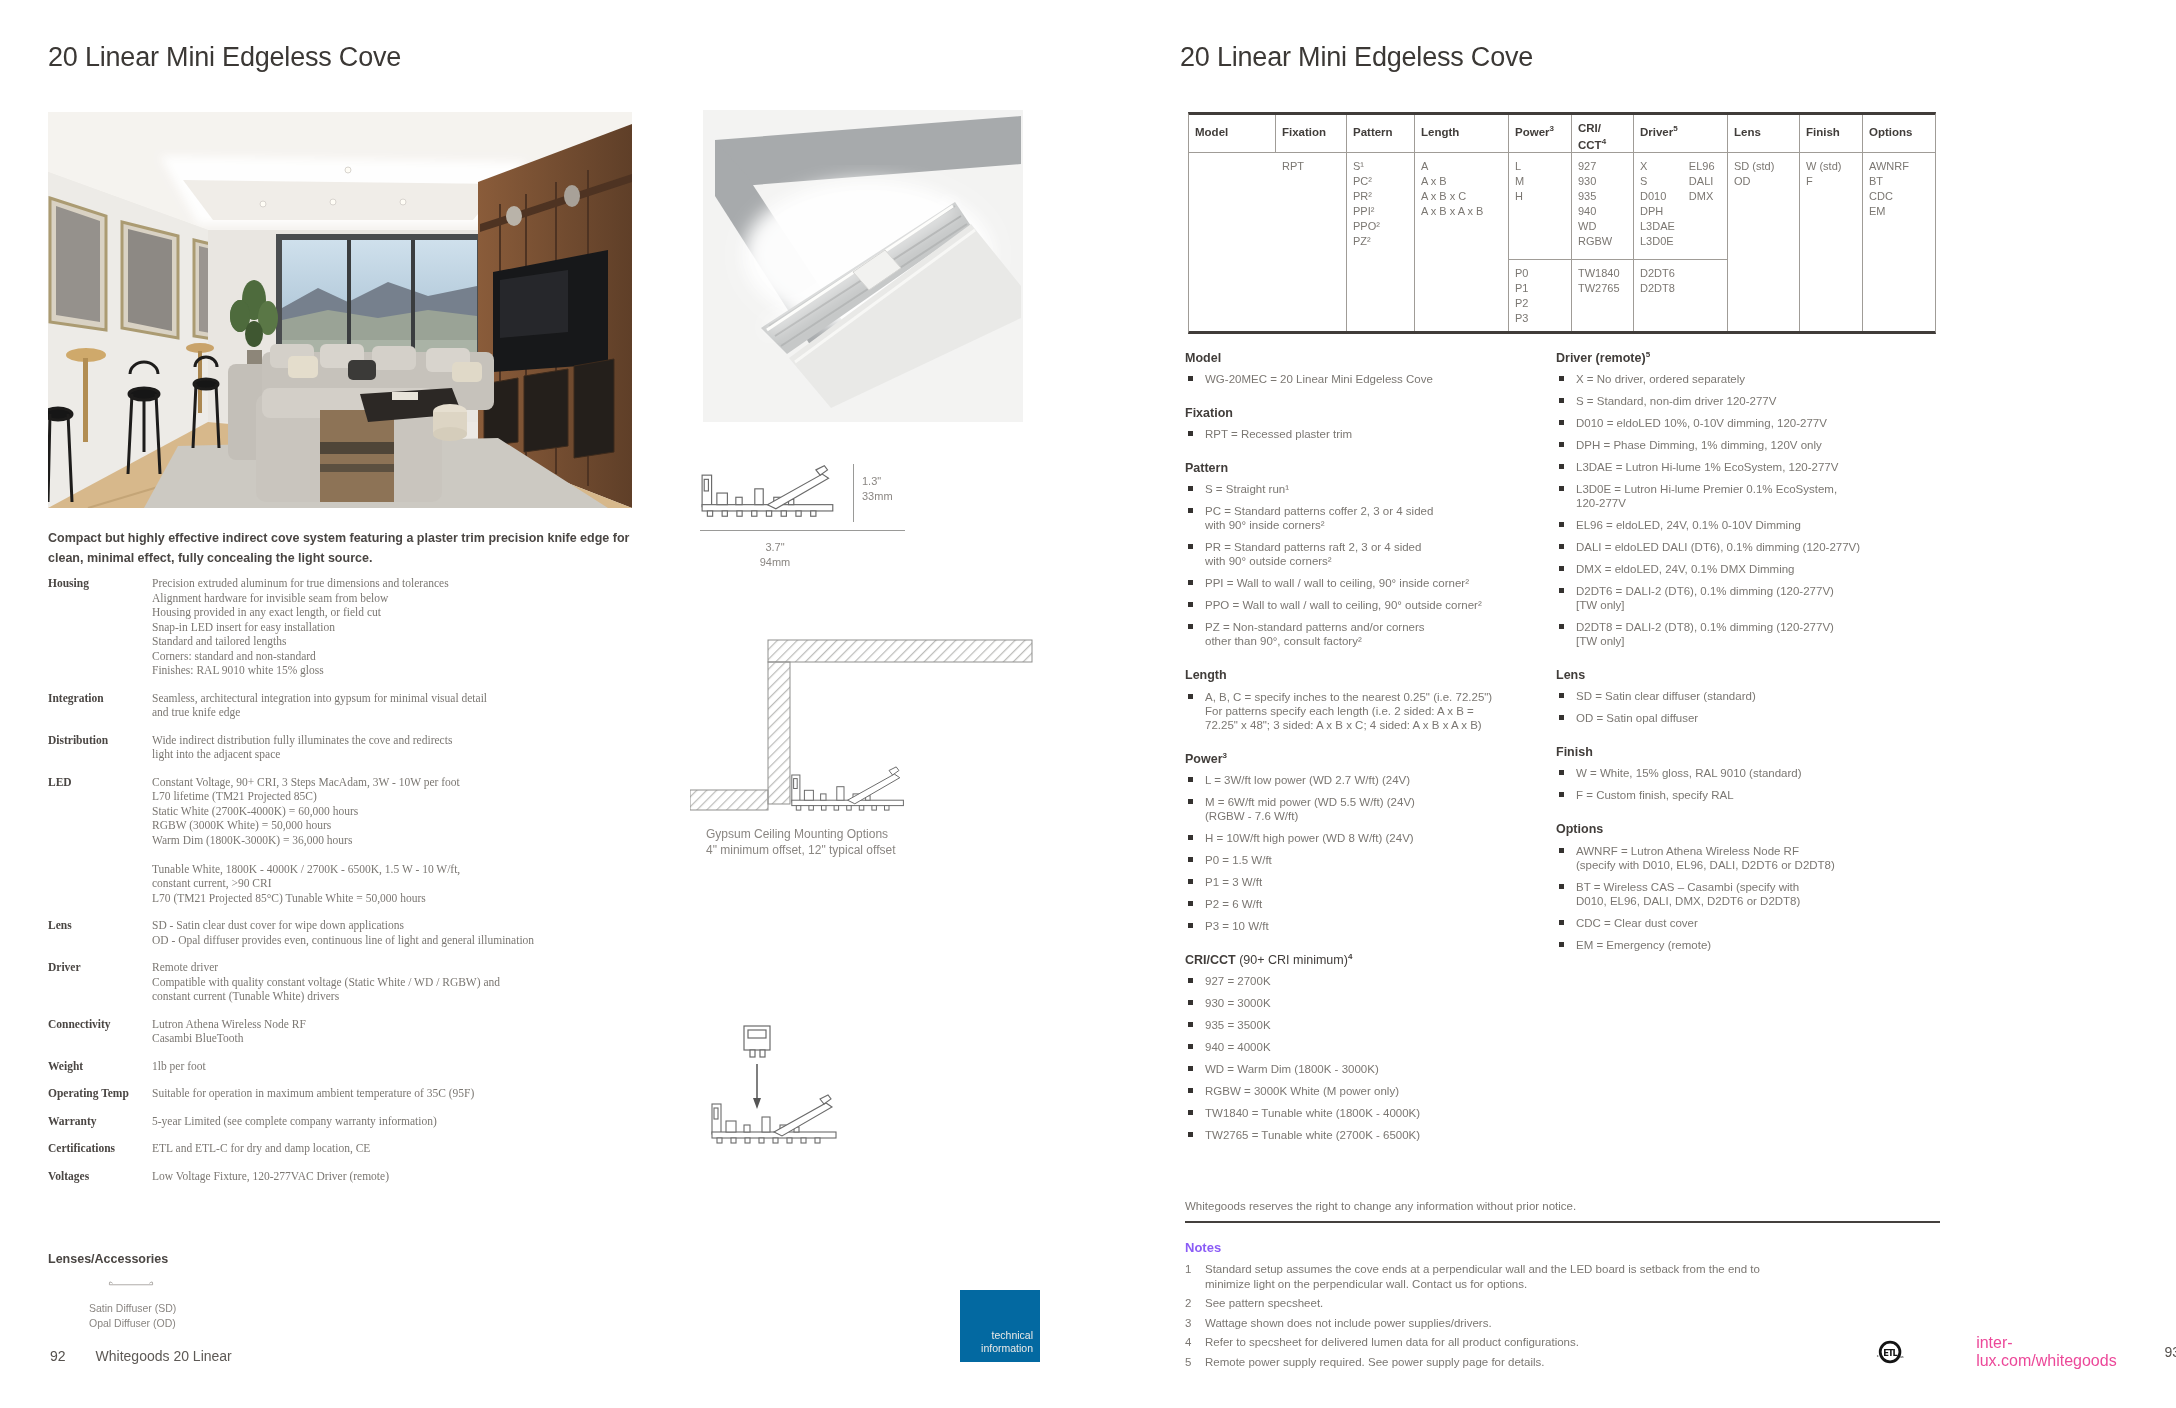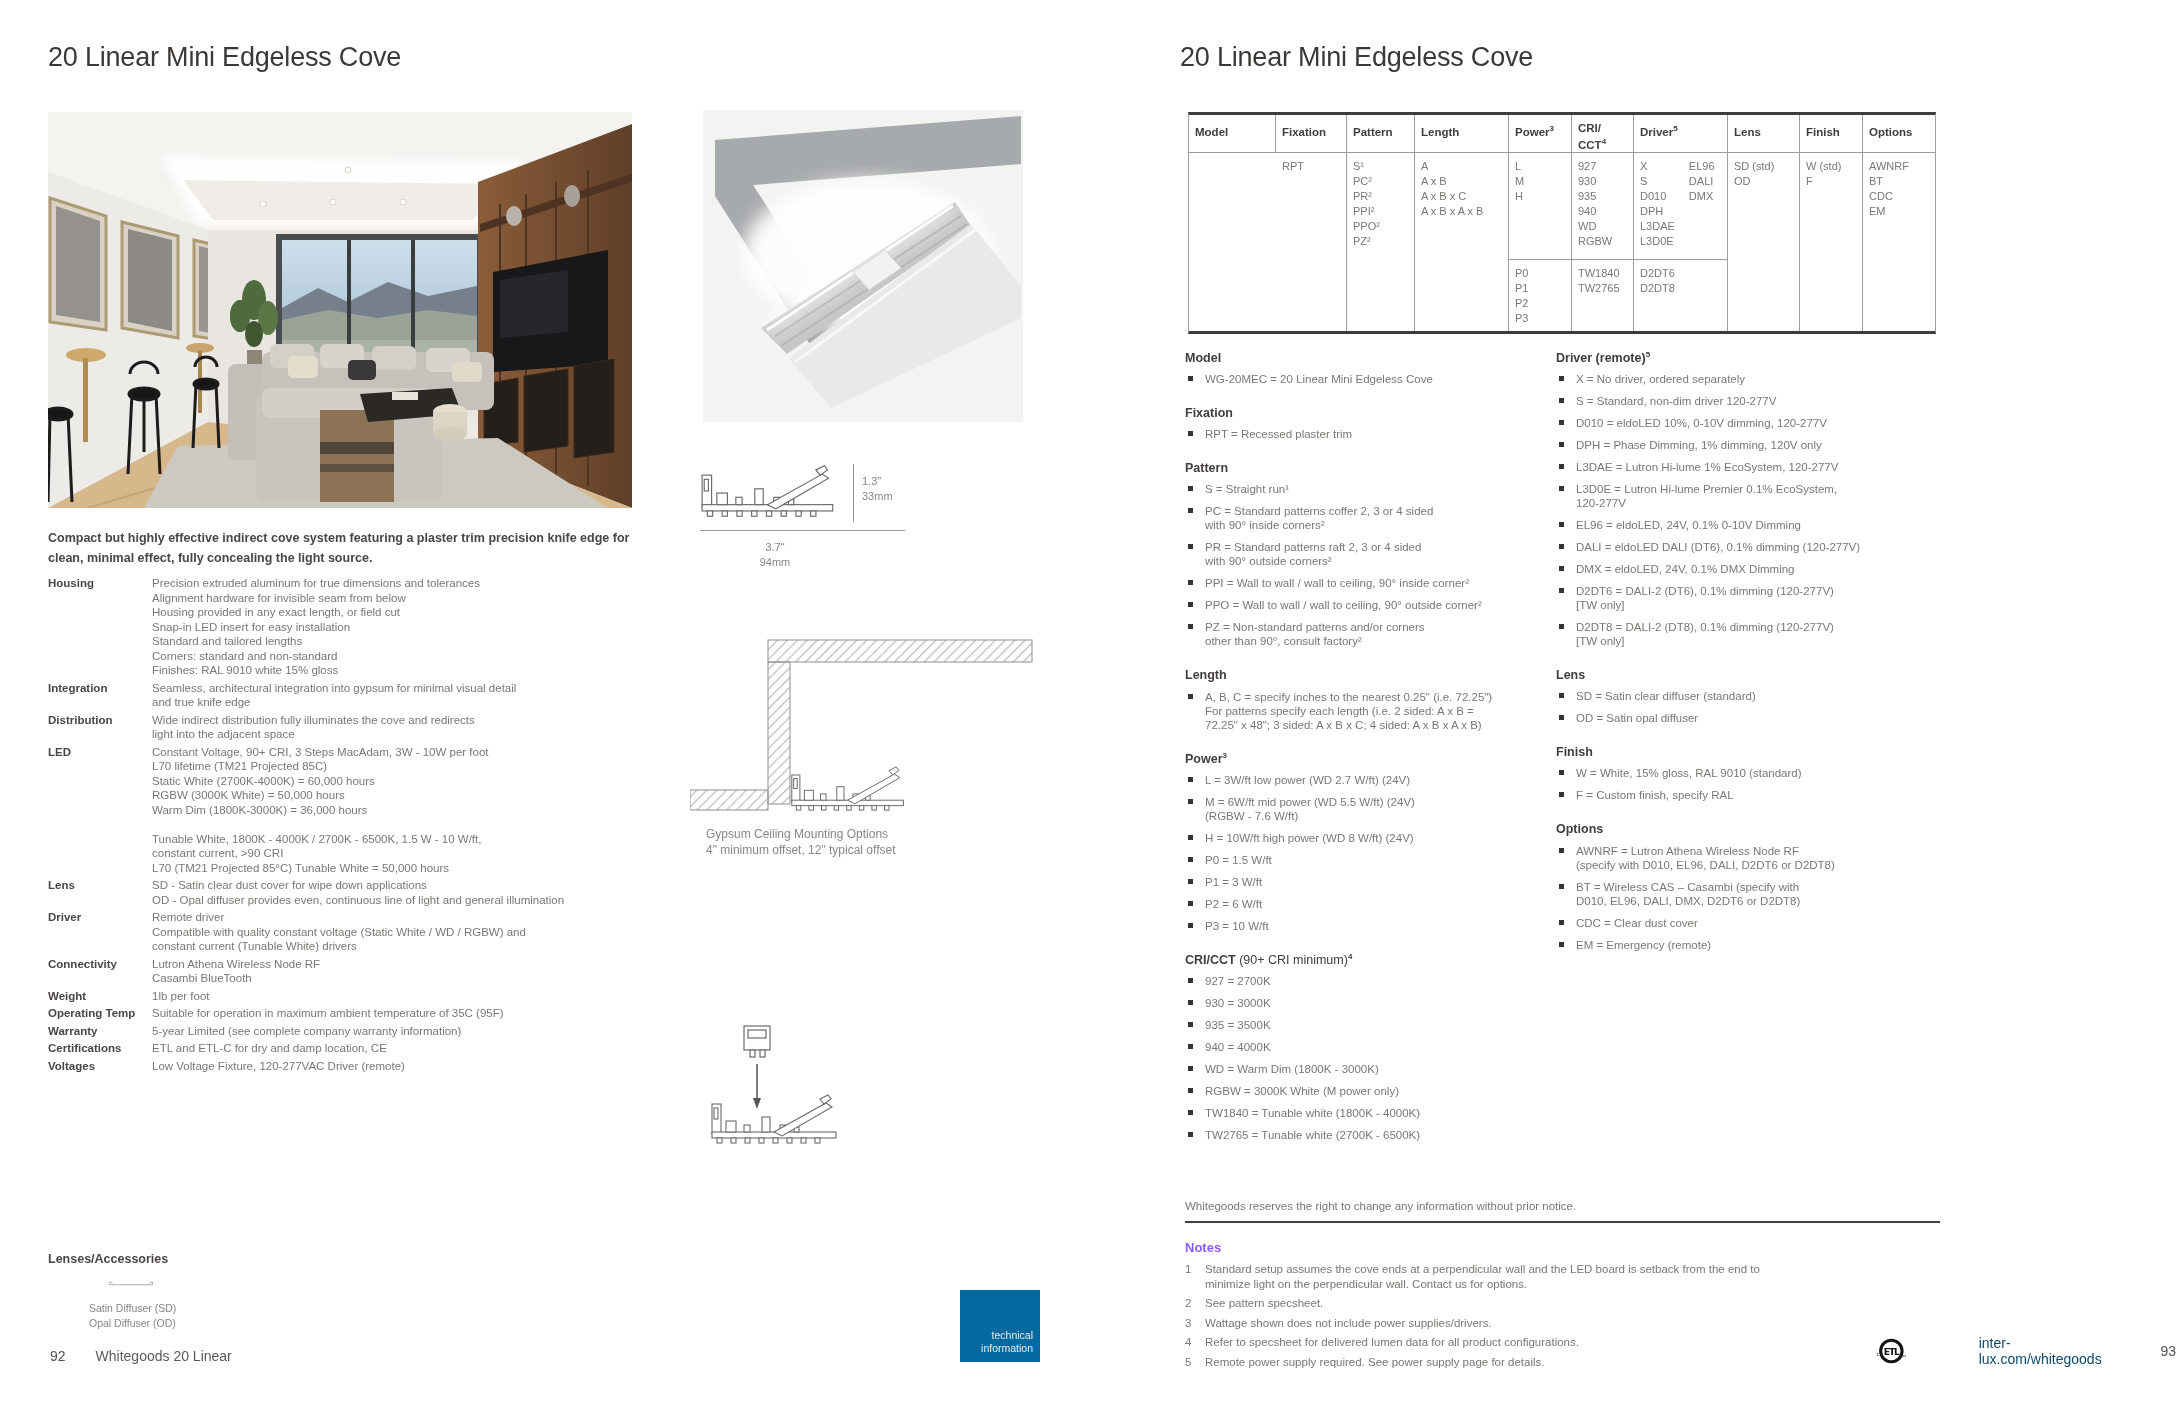--- a/index.html
+++ b/index.html
@@ -9,21 +9,21 @@
   .pre { white-space:pre-line; }
 
   
   .page-title { font-size:27px; font-weight:400; color:#3b3835; letter-spacing:-0.2px; }
 
   
   #lp-title { left:48px; top:42px; }
   #photo { left:48px; top:112px; width:584px; height:396px; }
   #intro { left:48px; top:528px; width:620px; font-size:12.5px; font-weight:700;
            color:#4a4643; line-height:20px; }
-  #specs { left:48px; top:576px; width:640px; display:flex; flex-direction:column; gap:3px; }
+  #specs { left:48px; top:576px; width:640px; display:flex; flex-direction:column; gap:13px;font-family:Liberation Serif, serif; }
   .spec-row { display:flex; }
   .spec-label { width:104px; flex:none; font-weight:700; font-size:11.5px; color:#4a4643; line-height:14.5px; }
   .spec-text { font-size:11.5px; color:#7b7772; line-height:14.5px; }
   #lenses-heading { left:48px; top:1252px; font-size:12.5px; font-weight:700; color:#4a4643; }
   #lens-icon { left:108px; top:1276px; }
   #lens-items { left:89px; top:1301px; font-size:10.5px; color:#8a8682; line-height:15px; }
   .page-footer { font-size:14px; color:#55514d; }
   #lp-footer { left:50px; top:1348px; display:flex; gap:30px; }
   #lp-footer .pf-label { color:#5d5955; }
 
@@ -72,21 +72,21 @@
 
   #disclaimer { left:1185px; top:1200px; width:755px; font-size:11.5px; color:#7b7772;
                 padding-bottom:9px; border-bottom:2px solid #44403d; }
   #notes { left:1185px; top:1240px; width:760px; }
   #notes-heading { font-size:13px; font-weight:700; color:#8b5cf6; margin-bottom:7px; }
   .note-item { display:flex; margin-bottom:5px; }
   .note-num { width:20px; flex:none; font-size:11.5px; color:#7b7772; line-height:14.5px; }
   .note-text { font-size:11.5px; color:#7b7772; line-height:14.5px; }
 
   #rp-footer { left:1876px; top:1334px; display:flex; align-items:center; gap:28px; }
-  #rp-footer .pf-url { font-size:14px; color:#0c4a6e;margin-left:44px; }
+  #rp-footer .pf-url { font-size:16px; color:#ec4899;margin-left:44px; }
   #rp-footer .pf-num { font-size:14px; color:#55514d; margin-left:14px; }
 </style>
 </head>
 <body>
 
 <svg width="0" height="0" style="position:absolute">
   <defs>
     <g id="prof" stroke="#6b6b6b" stroke-width="1.1" fill="#ffffff">
       <rect x="2" y="10" width="9" height="30"></rect>
       <rect x="4" y="14" width="4" height="11"></rect>

